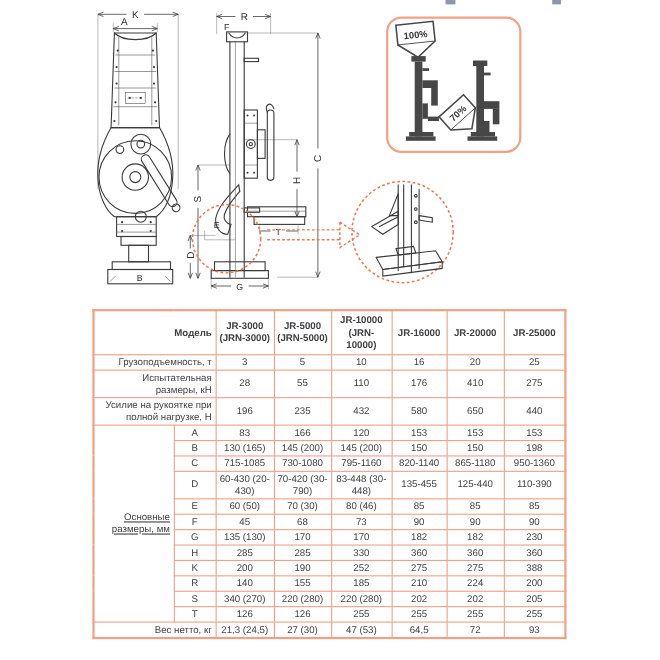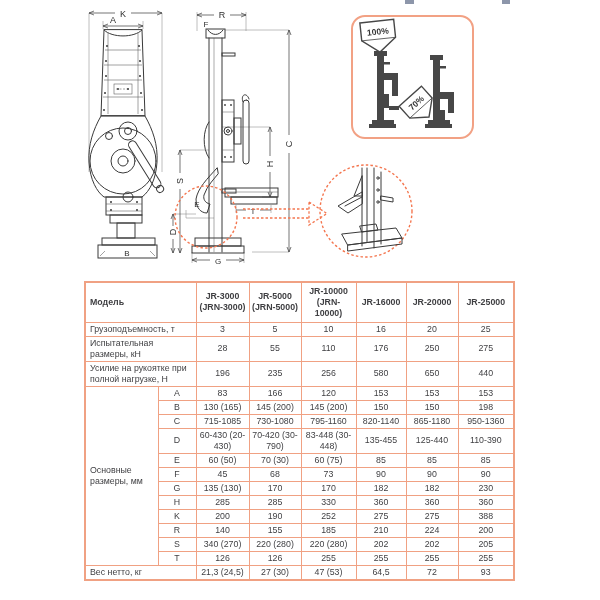--- a/index.html
+++ b/index.html
@@ -12,23 +12,23 @@
   .dimtxt{font-size:9px;}
   .dimtxt-sm{font-size:8px;}
   .arrowtxt{font-size:8.5px;font-weight:bold;fill:#333333;}
   #spec-table-wrap{position:absolute;left:84px;top:281px;}
   table.spec{
     border-collapse:collapse;table-layout:fixed;width:429px;
     font-size:8.8px;line-height:1.25;color:#3f3f42;
     border:2px solid #f0a183;
   }
   table.spec td{border:1px solid #f0a183;text-align:center;padding:1px 2px;vertical-align:middle;background:#fff;}
-  table.spec td.lbl{text-align:left;padding-left:4px;padding-right:3px;margin-left:36px;}
+  table.spec td.lbl{text-align:right;padding-left:4px;padding-right:3px;margin-left:36px;}
   table.spec tr.hdr td{font-weight:bold;padding-top:3px;padding-bottom:3px;}
-  table.spec td.grp{vertical-align:middle;}
+  table.spec td.grp{vertical-align:middle;text-decoration:underline;}
 </style>
 </head>
 <body>
 
 <svg id="drawing" width="600" height="278" viewBox="0 0 600 278">
 
   <rect x="405" y="0" width="9" height="4" fill="#8d96aa"></rect>
   <rect x="502" y="0" width="8" height="4" fill="#8d96aa"></rect>
 
   <g>
@@ -245,28 +245,28 @@
     <td>16</td>
     <td>20</td>
     <td>25</td>
   </tr>
   <tr>
     <td class="lbl" colspan="2">Испытательная размеры, кН</td>
     <td>28</td>
     <td>55</td>
     <td>110</td>
     <td>176</td>
-    <td>250</td>
+    <td>410</td>
     <td>275</td>
   </tr>
   <tr>
     <td class="lbl" colspan="2">Усилие на рукоятке при полной нагрузке, Н</td>
     <td>196</td>
     <td>235</td>
-    <td>256</td>
+    <td>432</td>
     <td>580</td>
     <td>650</td>
     <td>440</td>
   </tr>
 
   <tr>
     <td class="lbl grp" rowspan="12">Основные размеры, мм</td>
     <td>A</td>
     <td>83</td>
     <td>166</td>
@@ -299,21 +299,21 @@
     <td>70-420 (30-790)</td>
     <td>83-448 (30-448)</td>
     <td>135-455</td>
     <td>125-440</td>
     <td>110-390</td>
   </tr>
   <tr>
     <td>E</td>
     <td>60 (50)</td>
     <td>70 (30)</td>
-    <td>60 (75)</td>
+    <td>80 (46)</td>
     <td>85</td>
     <td>85</td>
     <td>85</td>
   </tr>
   <tr>
     <td>F</td>
     <td>45</td>
     <td>68</td>
     <td>73</td>
     <td>90</td>

